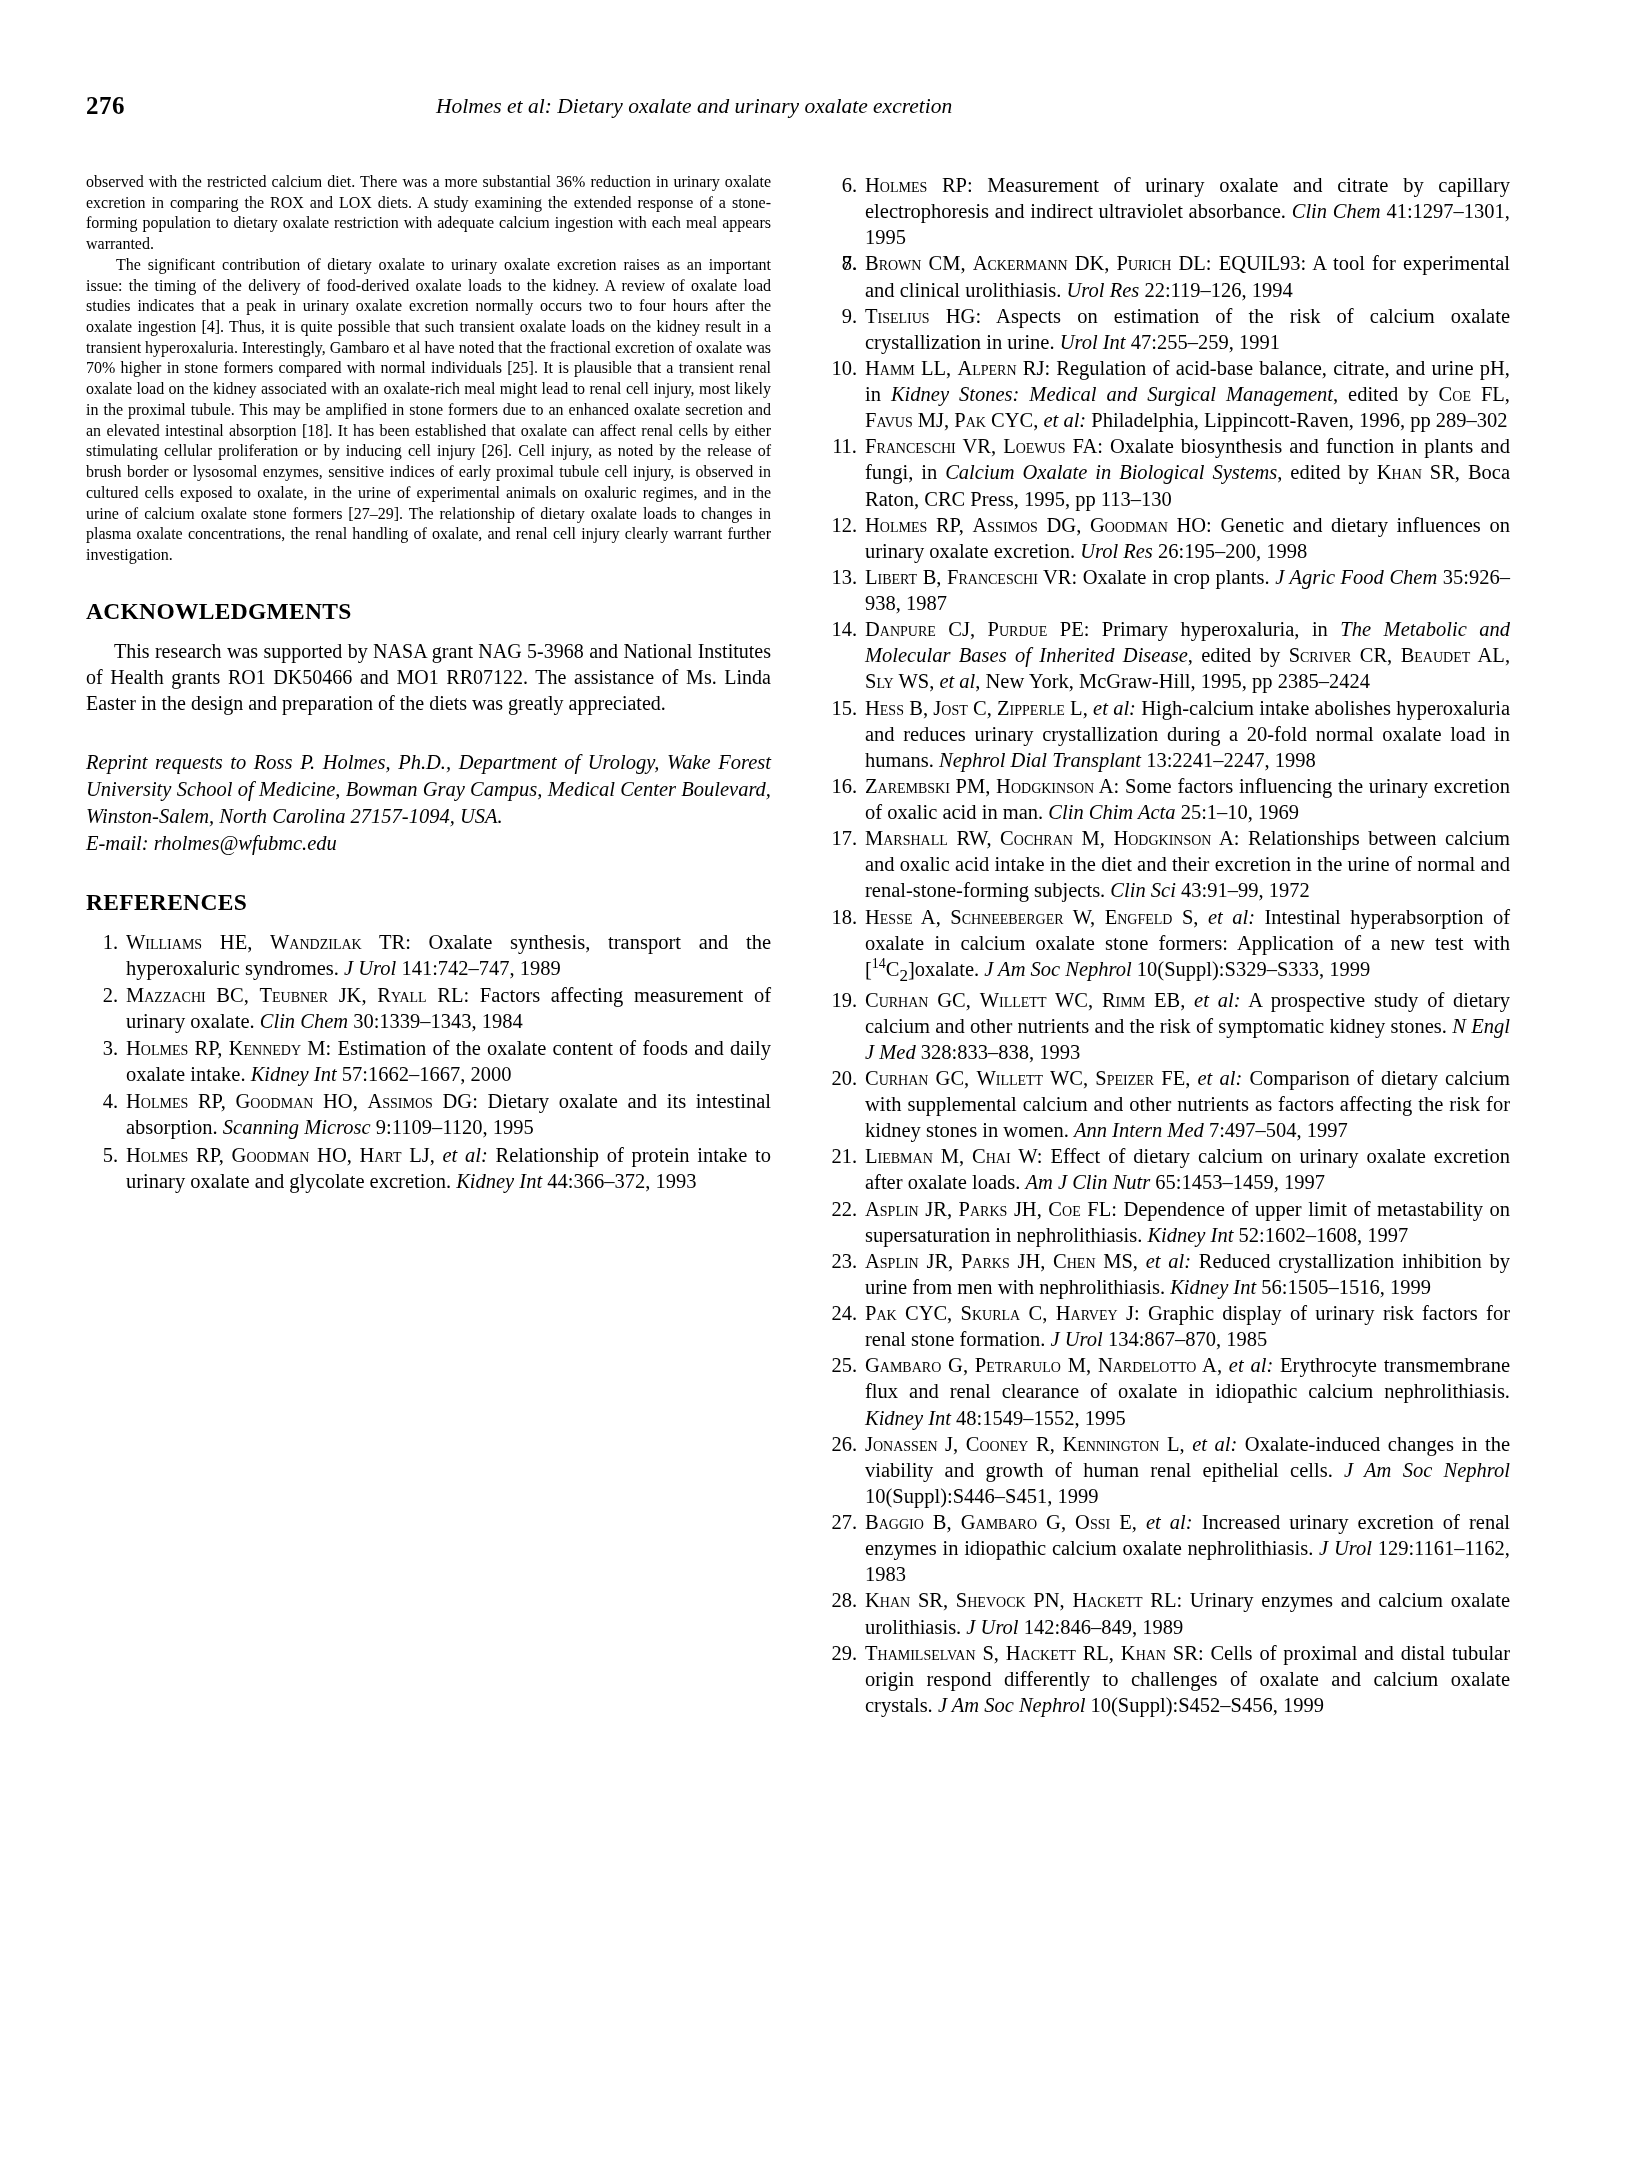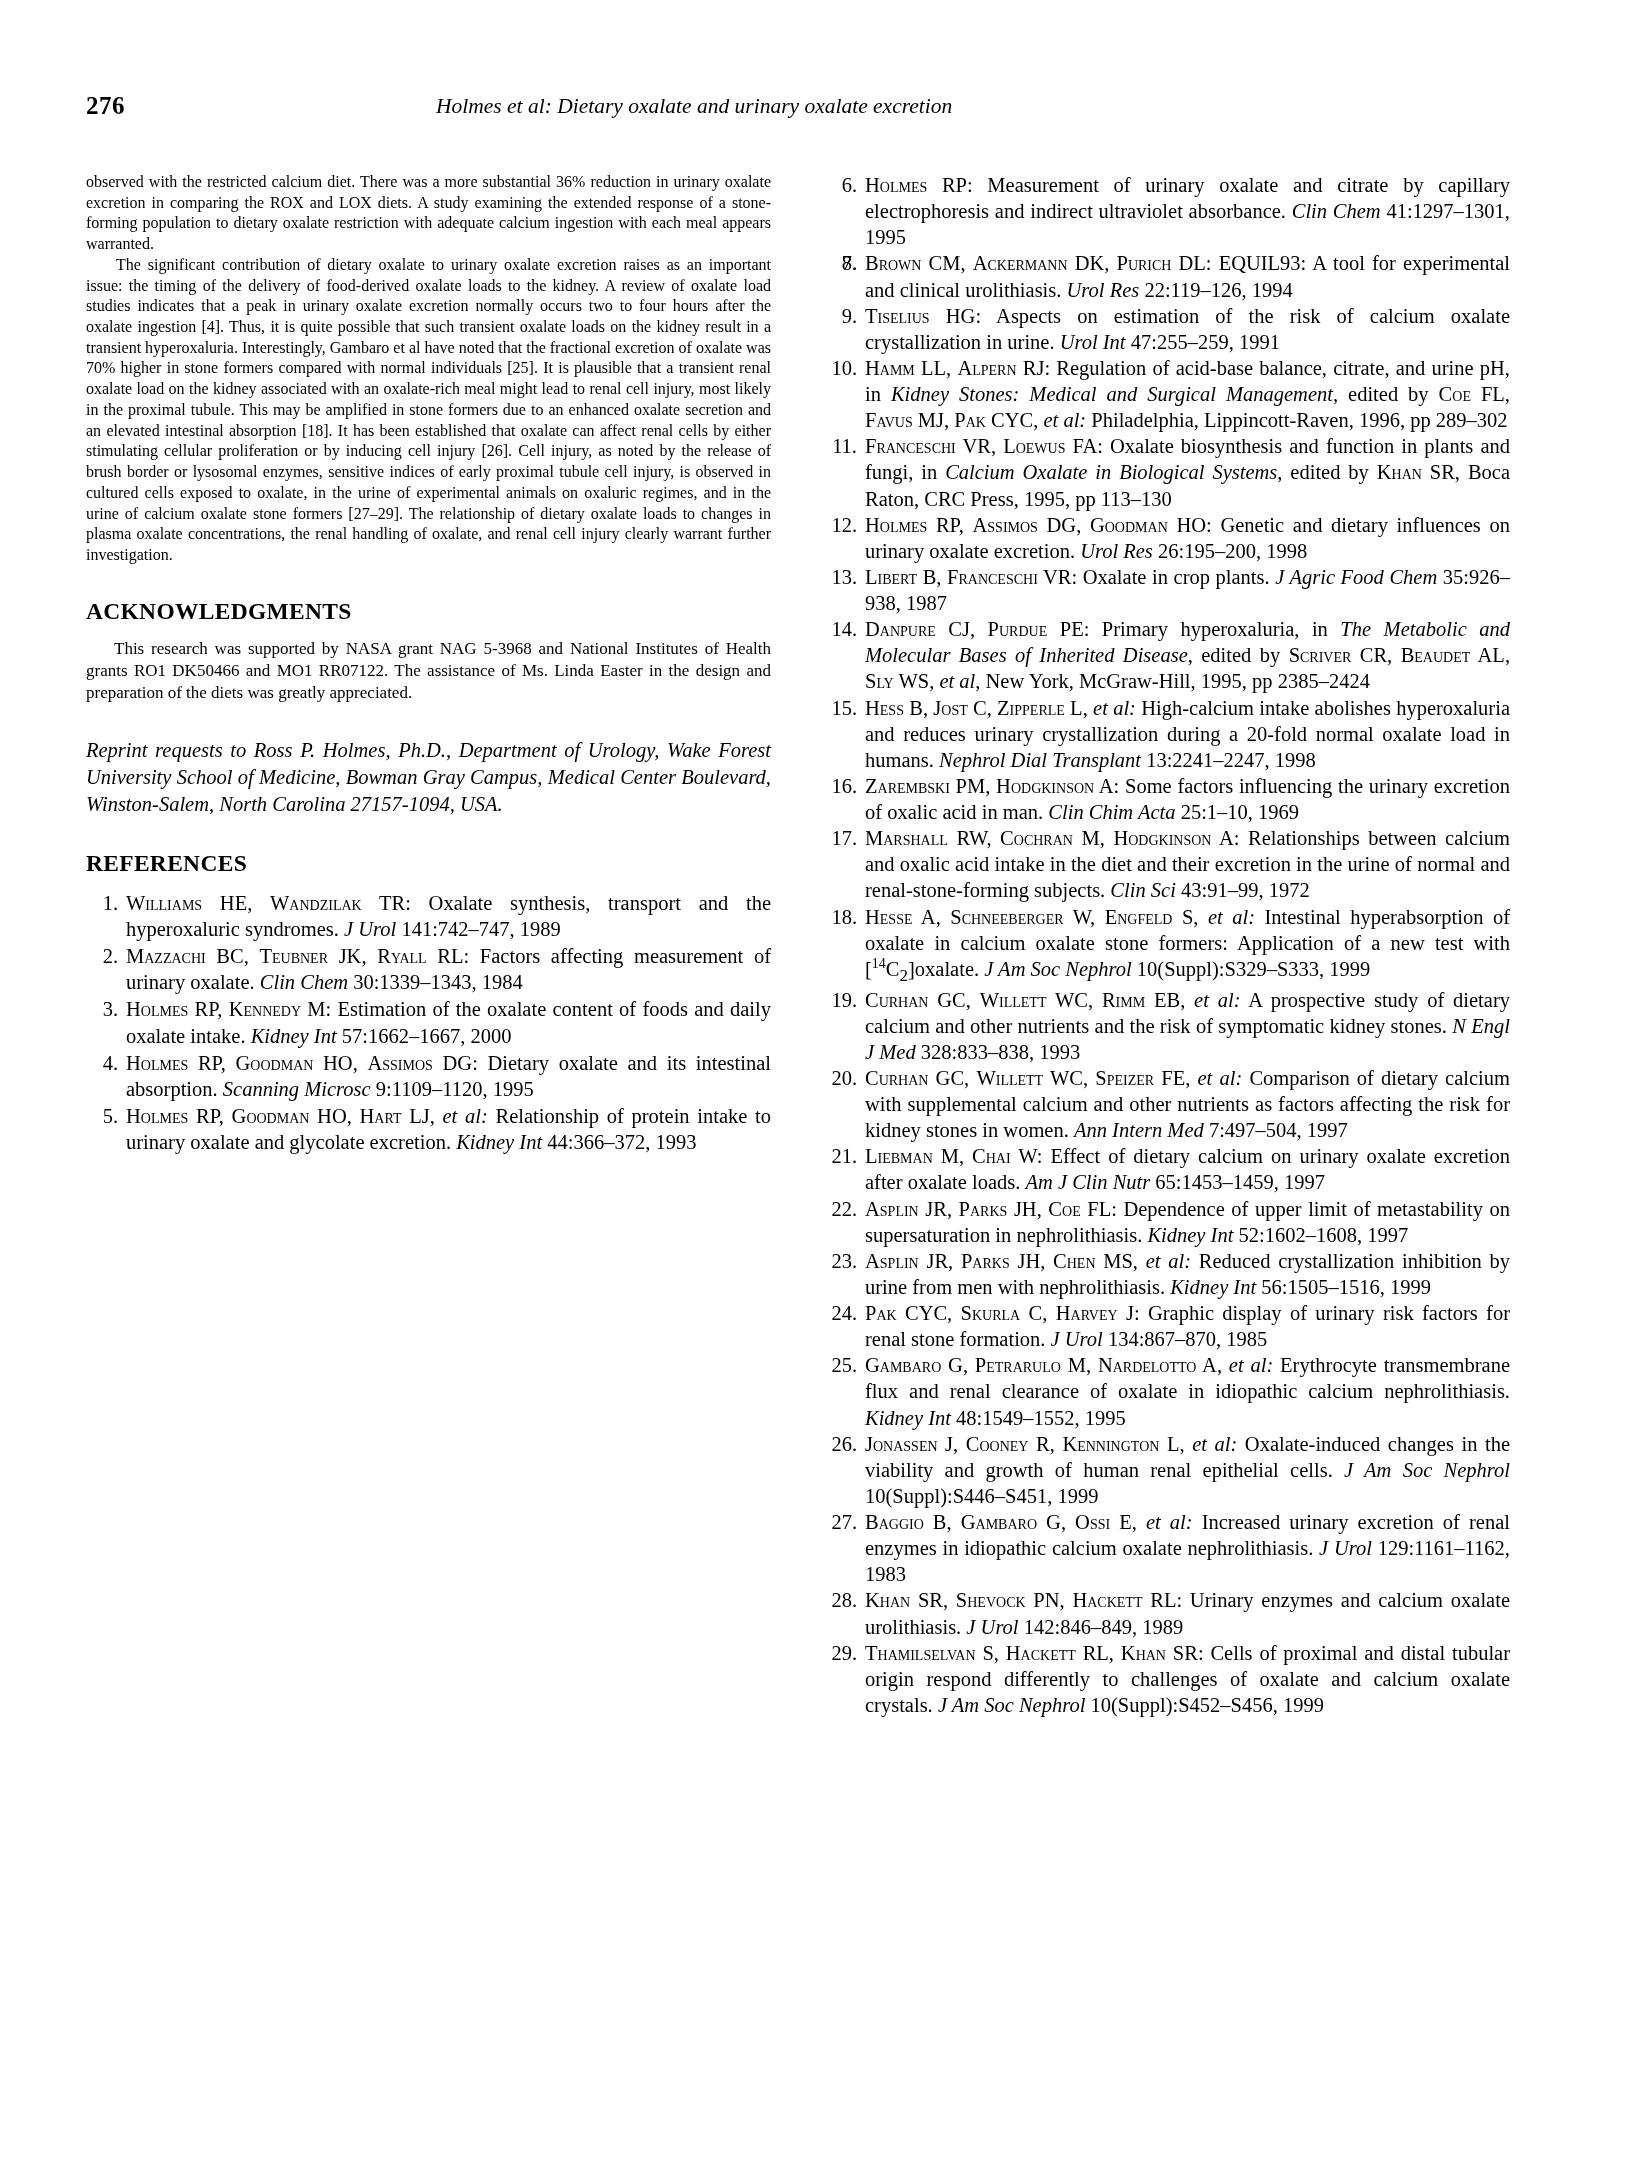--- a/index.html
+++ b/index.html
@@ -70,21 +70,21 @@
   }
   h2.section {
     font-family: "Liberation Serif", serif;
     font-weight: bold;
     font-size: 23.5px;
     letter-spacing: 0.3px;
     margin: 32px 0 13px 0;
   }
   .ack p {
     margin: 0;
-    font-size: 17px;
+    font-size: 20px;
     line-height: 1.31;
     text-align: justify;
   }
   .ack p.indent { text-indent: 28px; }
   .reprint {
     margin-top: 33px;
     font-style: italic;
     font-size: 20.5px;
     line-height: 1.31;
     text-align: justify;
@@ -140,20 +140,21 @@
         <p>observed with the restricted calcium diet. There was a more substantial 36% reduction in urinary oxalate excretion in comparing the ROX and LOX diets. A study examining the extended response of a stone-forming population to dietary oxalate restriction with adequate calcium ingestion with each meal appears warranted.</p>
         <p class="indent">The significant contribution of dietary oxalate to urinary oxalate excretion raises as an important issue: the timing of the delivery of food-derived oxalate loads to the kidney. A review of oxalate load studies indicates that a peak in urinary oxalate excretion normally occurs two to four hours after the oxalate ingestion [4]. Thus, it is quite possible that such transient oxalate loads on the kidney result in a transient hyperoxaluria. Interestingly, Gambaro et al have noted that the fractional excretion of oxalate was 70% higher in stone formers compared with normal individuals [25]. It is plausible that a transient renal oxalate load on the kidney associated with an oxalate-rich meal might lead to renal cell injury, most likely in the proximal tubule. This may be amplified in stone formers due to an enhanced oxalate secretion and an elevated intestinal absorption [18]. It has been established that oxalate can affect renal cells by either stimulating cellular proliferation or by inducing cell injury [26]. Cell injury, as noted by the release of brush border or lysosomal enzymes, sensitive indices of early proximal tubule cell injury, is observed in cultured cells exposed to oxalate, in the urine of experimental animals on oxaluric regimes, and in the urine of calcium oxalate stone formers [27–29]. The relationship of dietary oxalate loads to changes in plasma oxalate concentrations, the renal handling of oxalate, and renal cell injury clearly warrant further investigation.</p>
       </div>
 
       <h2 class="section">ACKNOWLEDGMENTS</h2>
 
       <div class="ack">
         <p class="indent">This research was supported by NASA grant NAG 5-3968 and National Institutes of Health grants RO1 DK50466 and MO1 RR07122. The assistance of Ms. Linda Easter in the design and preparation of the diets was greatly appreciated.</p>
         <div class="reprint">
           <span class="firstline">Reprint requests to Ross P. Holmes, Ph.D., Department of Urology, Wake Forest University School of Medicine, Bowman Gray Campus, Medical Center Boulevard, Winston-Salem, North Carolina 27157-1094, USA.</span>
+          <div class="email">E-mail: rholmes@wfubmc.edu</div>
         </div>
       </div>
 
       <h2 class="section">REFERENCES</h2>
 
       <ol class="refs startleft" id="refs-left">
           <li><span class="num">1.</span><span><span class="sc">Williams</span> HE, <span class="sc">Wandzilak</span> TR: Oxalate synthesis, transport and the hyperoxaluric syndromes. <i>J Urol</i> 141:742–747, 1989</span></li>
           <li><span class="num">2.</span><span><span class="sc">Mazzachi</span> BC, <span class="sc">Teubner</span> JK, <span class="sc">Ryall</span> RL: Factors affecting measurement of urinary oxalate. <i>Clin Chem</i> 30:1339–1343, 1984</span></li>
           <li><span class="num">3.</span><span><span class="sc">Holmes</span> RP, <span class="sc">Kennedy</span> M: Estimation of the oxalate content of foods and daily oxalate intake. <i>Kidney Int</i> 57:1662–1667, 2000</span></li>
           <li><span class="num">4.</span><span><span class="sc">Holmes</span> RP, <span class="sc">Goodman</span> HO, <span class="sc">Assimos</span> DG: Dietary oxalate and its intestinal absorption. <i>Scanning Microsc</i> 9:1109–1120, 1995</span></li>

